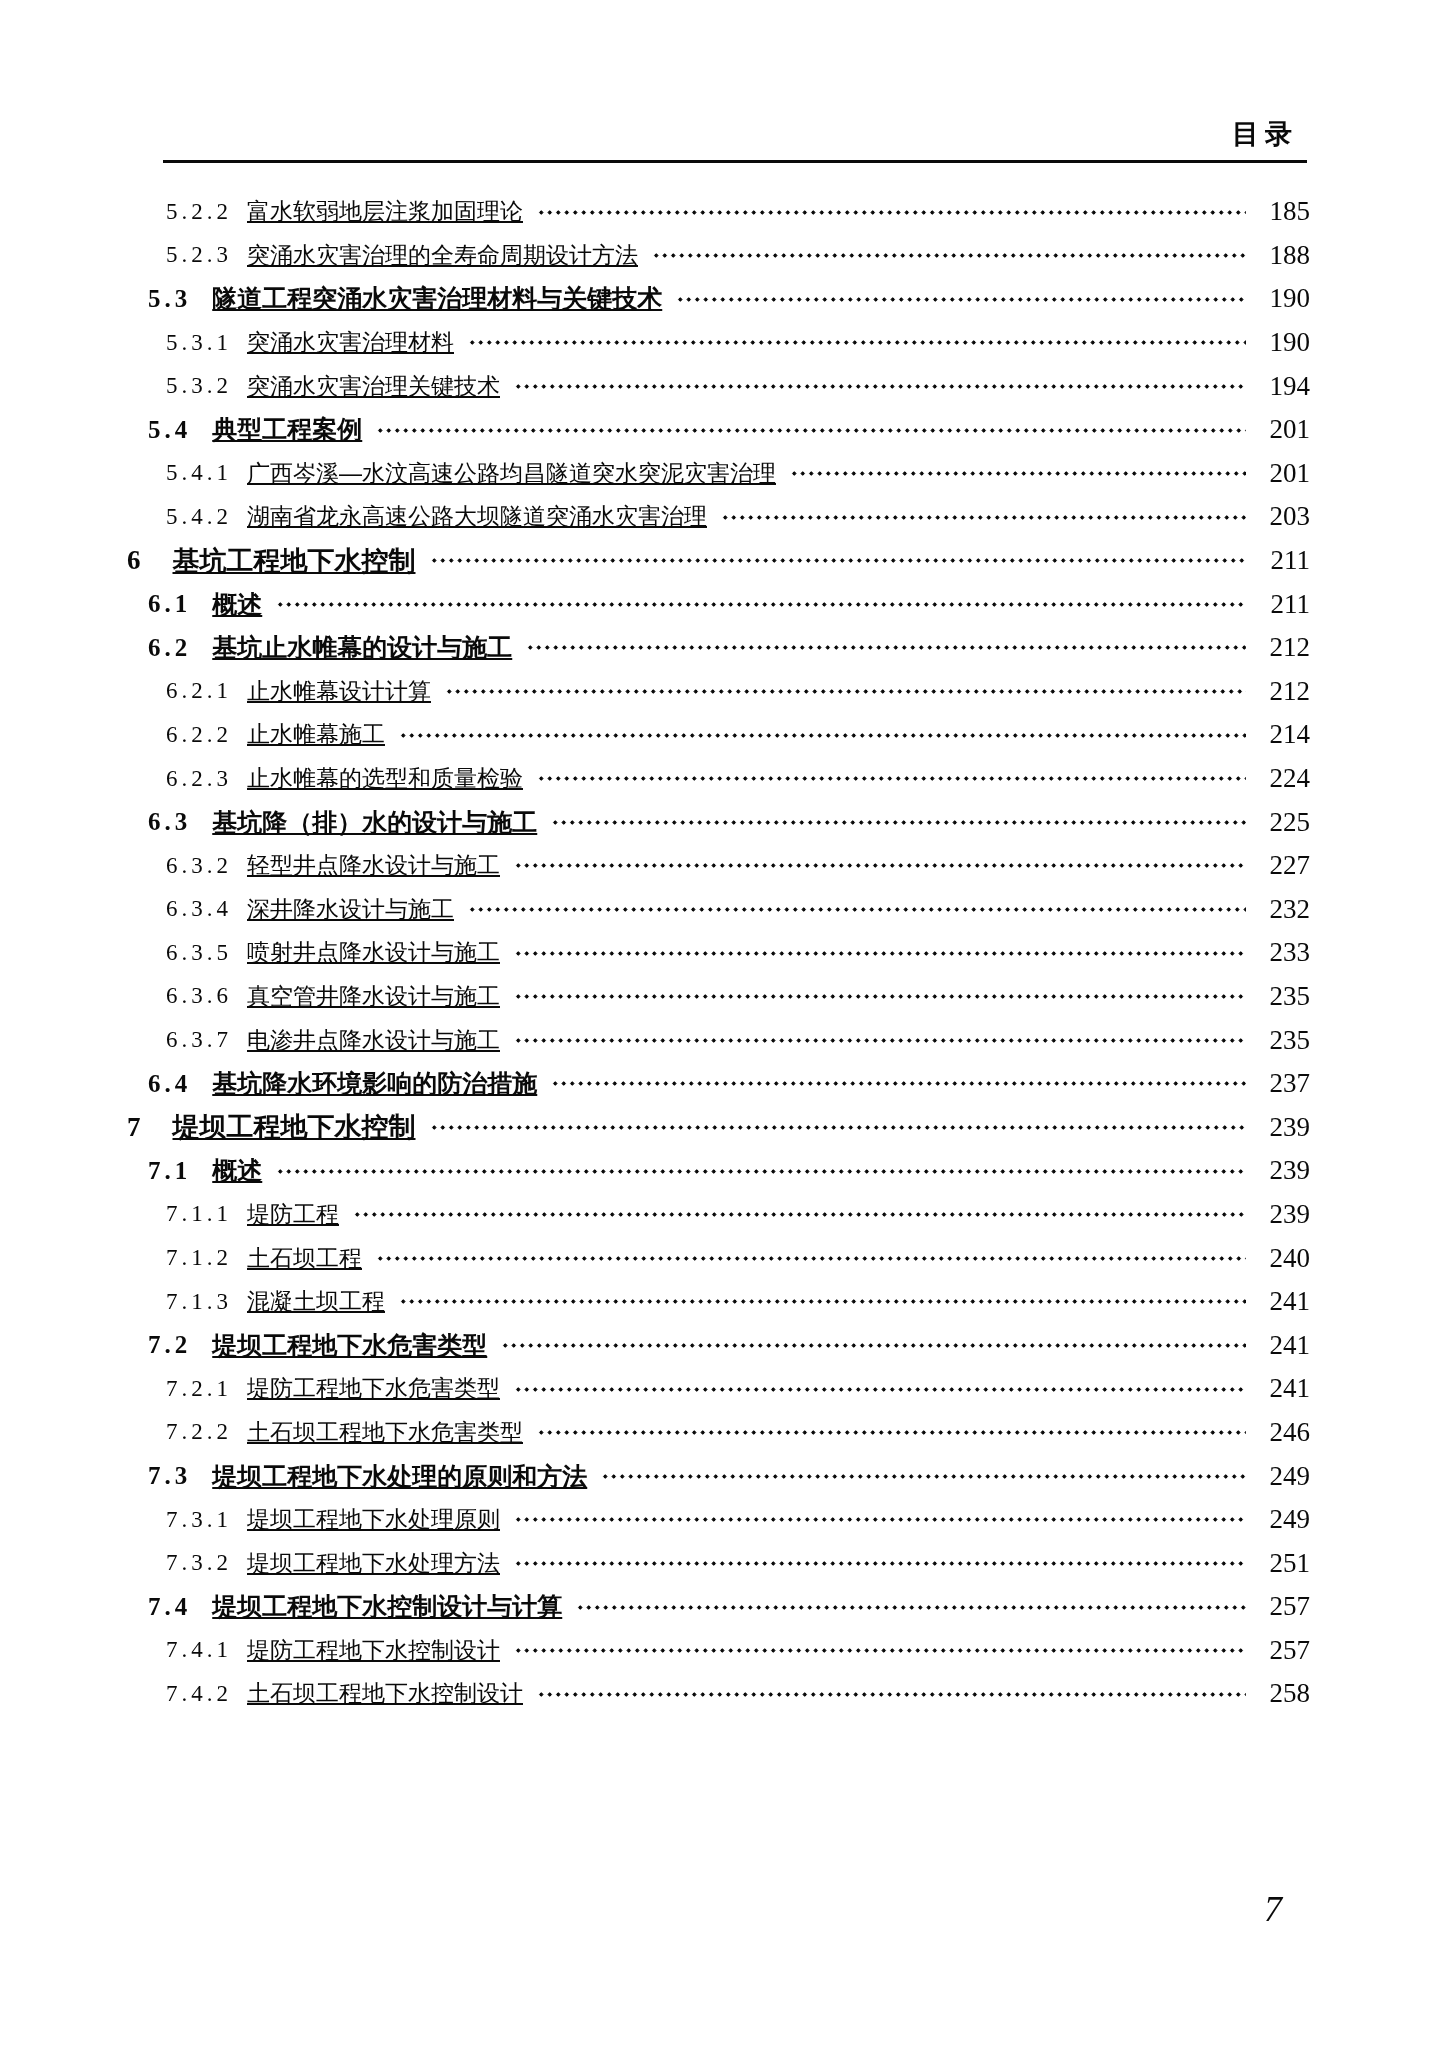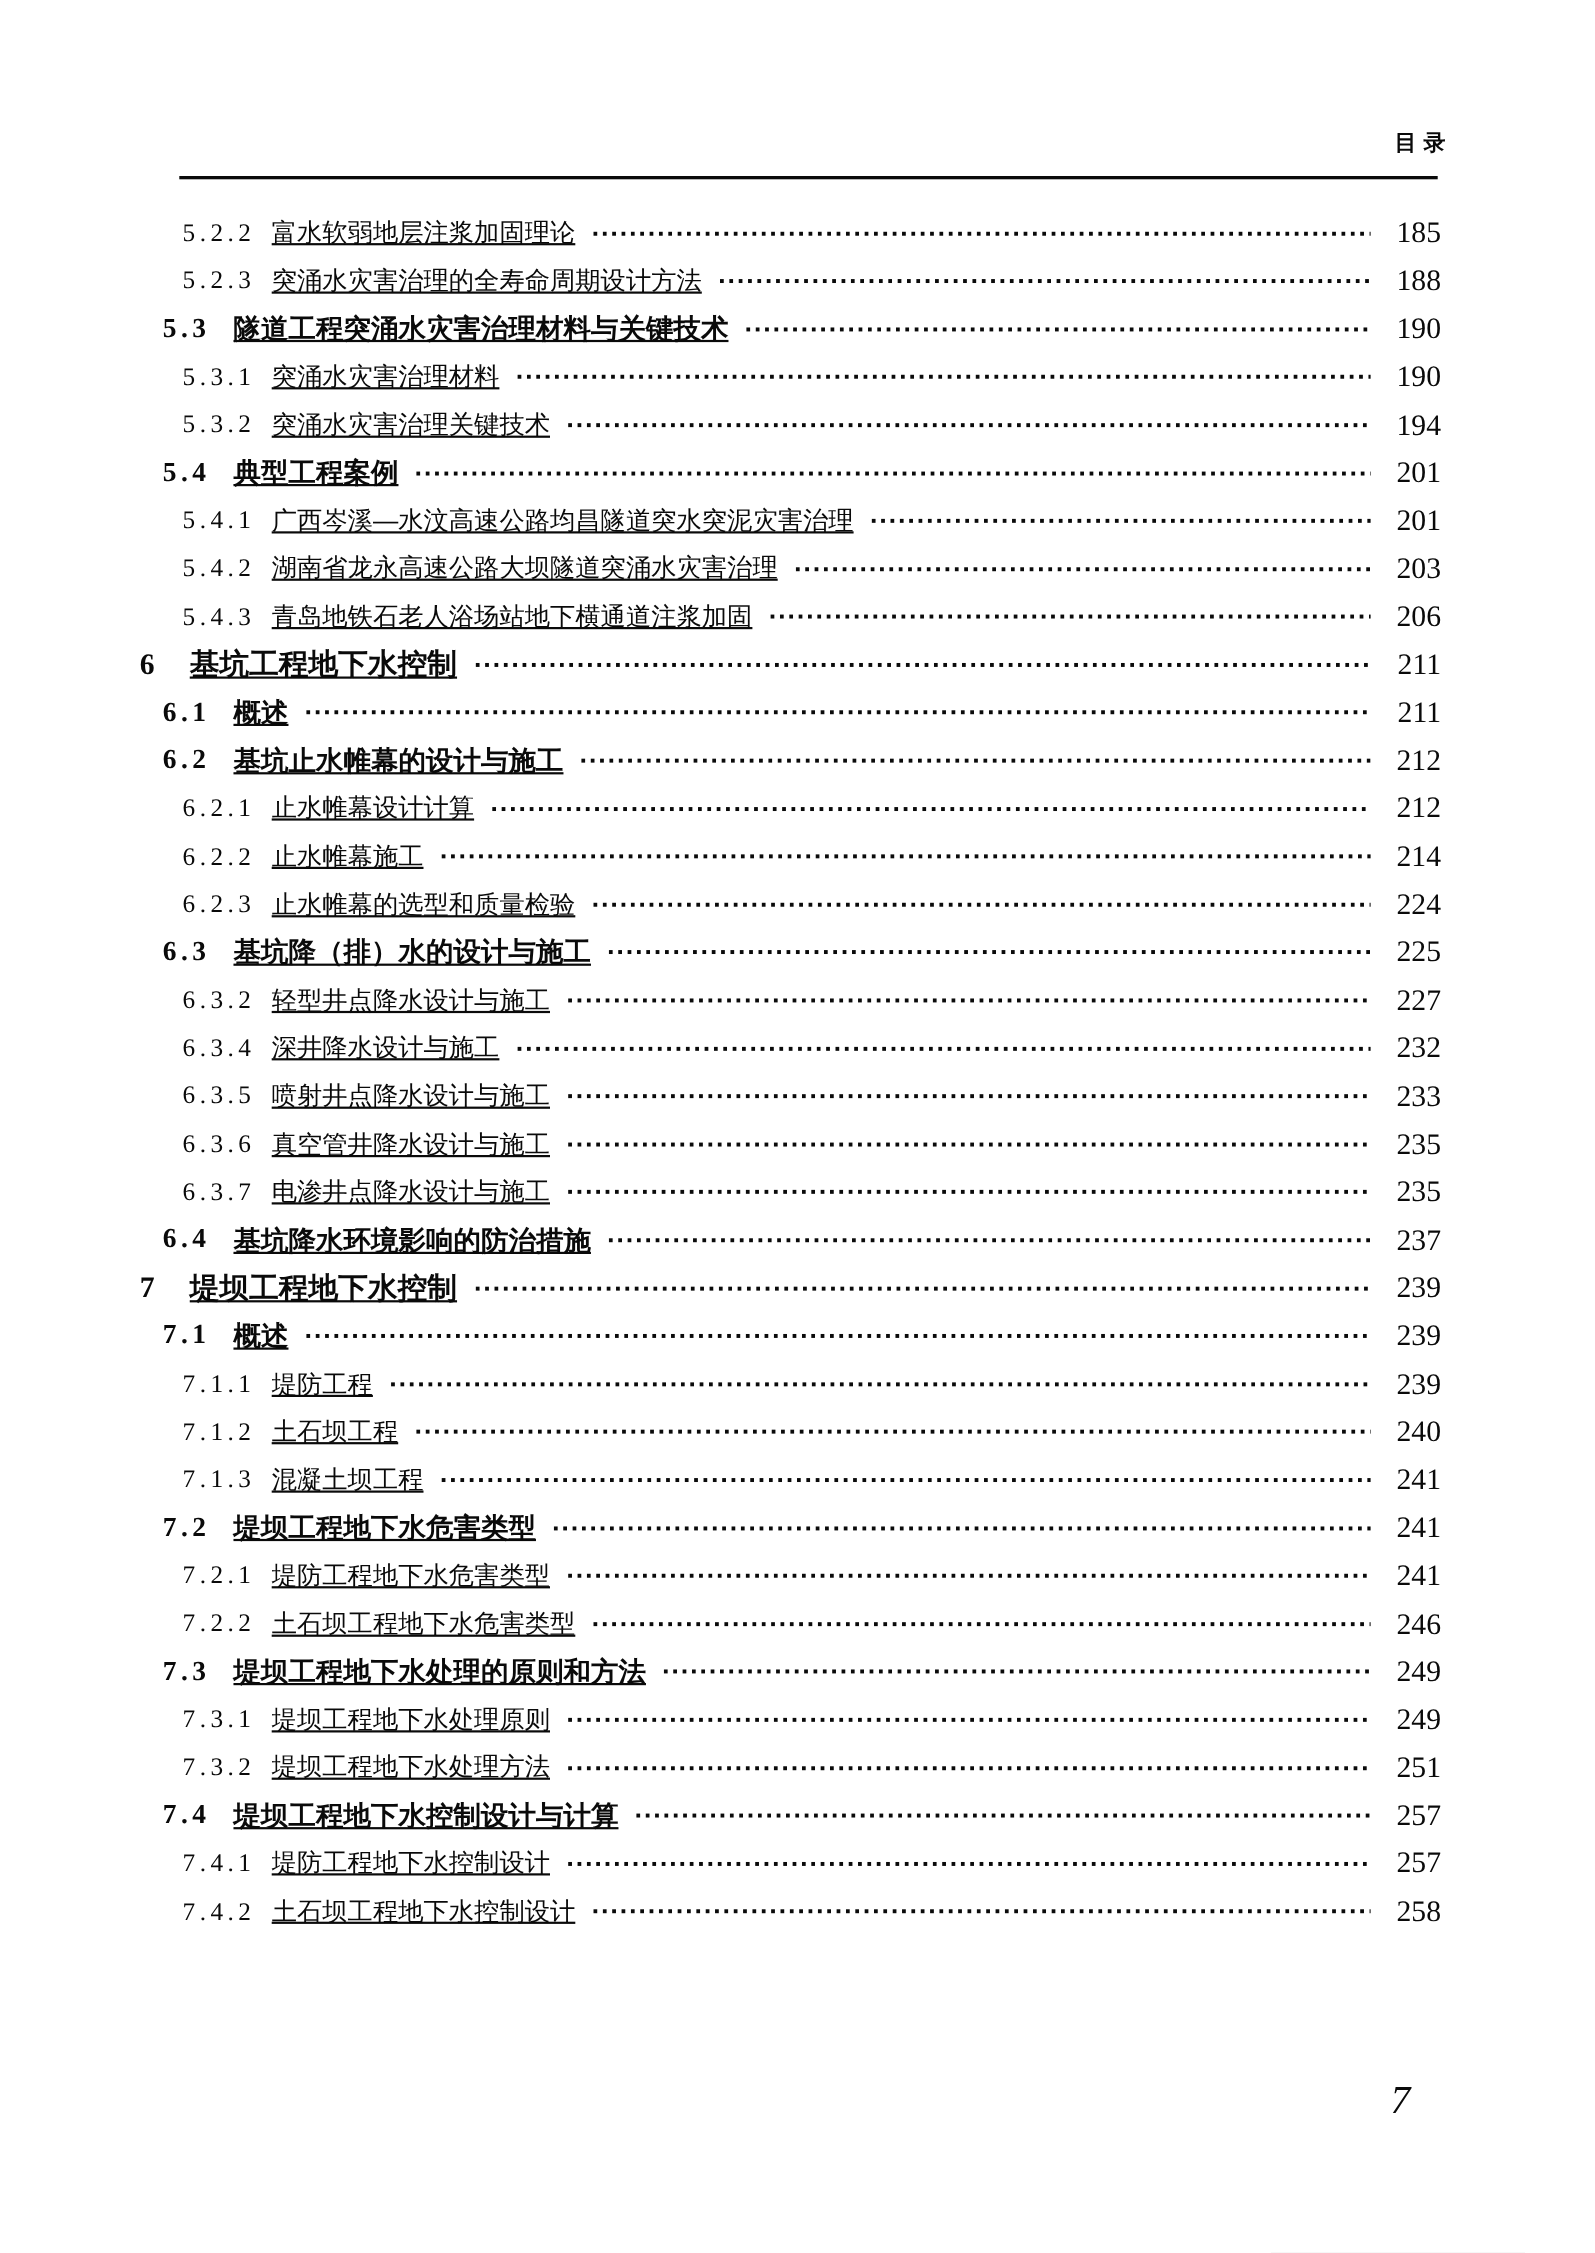--- a/index.html
+++ b/index.html
@@ -14,22 +14,22 @@
     margin: 0 auto;
     background: #ffffff;
     color: #0a0a0a;
     font-family: "Liberation Sans", sans-serif;
     overflow: hidden;
   }
   
   .header-title {
     position: absolute;
     top: 116px;
-    right: 130px;
-    font-size: 20px;
+    right: 152px;
+    font-size: 27px;
     font-weight: 700;
     letter-spacing: 6px;
   }
   .header-rule {
     position: absolute;
     top: 160px;
     left: 163px;
     width: 1144px;
     height: 3px;
     background: #0a0a0a;
@@ -147,26 +147,20 @@
         <span class="title">广西岑溪—水汶高速公路均昌隧道突水突泥灾害治理</span>
         <span class="leader"></span>
         <span class="pageno">201</span>
       </div>
       <div class="toc-row level-3">
         <span class="num">5.4.2</span>
         <span class="title">湖南省龙永高速公路大坝隧道突涌水灾害治理</span>
         <span class="leader"></span>
         <span class="pageno">203</span>
       </div>
-      <div class="toc-row level-3">
-        <span class="num">5.4.3</span>
-        <span class="title">青岛地铁石老人浴场站地下横通道注浆加固</span>
-        <span class="leader"></span>
-        <span class="pageno">206</span>
-      </div>
       <div class="toc-row level-1">
         <span class="num">6</span>
         <span class="title">基坑工程地下水控制</span>
         <span class="leader"></span>
         <span class="pageno">211</span>
       </div>
       <div class="toc-row level-2">
         <span class="num">6.1</span>
         <span class="title">概述</span>
         <span class="leader"></span>

